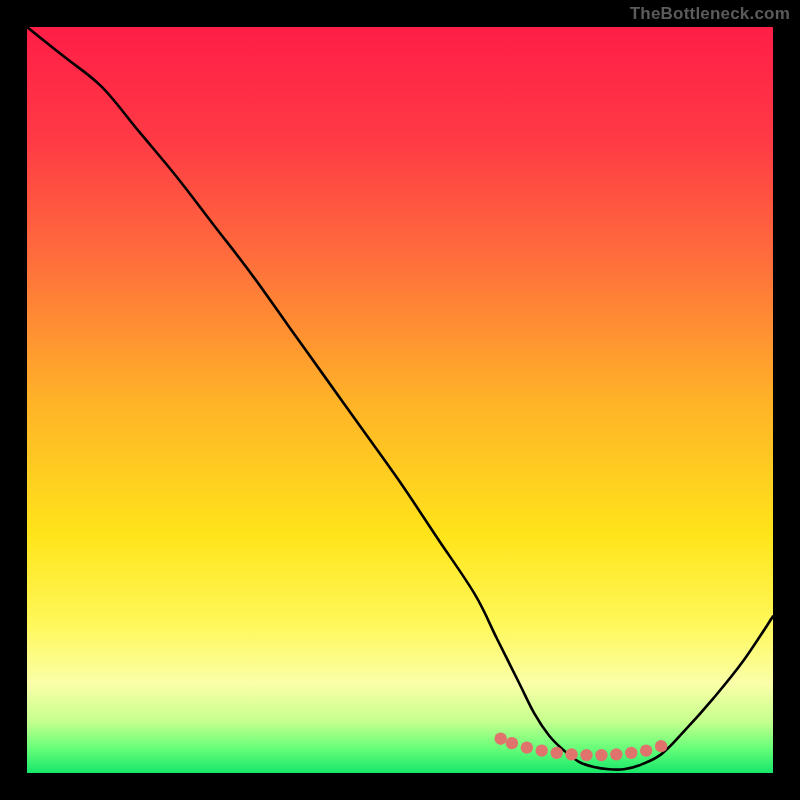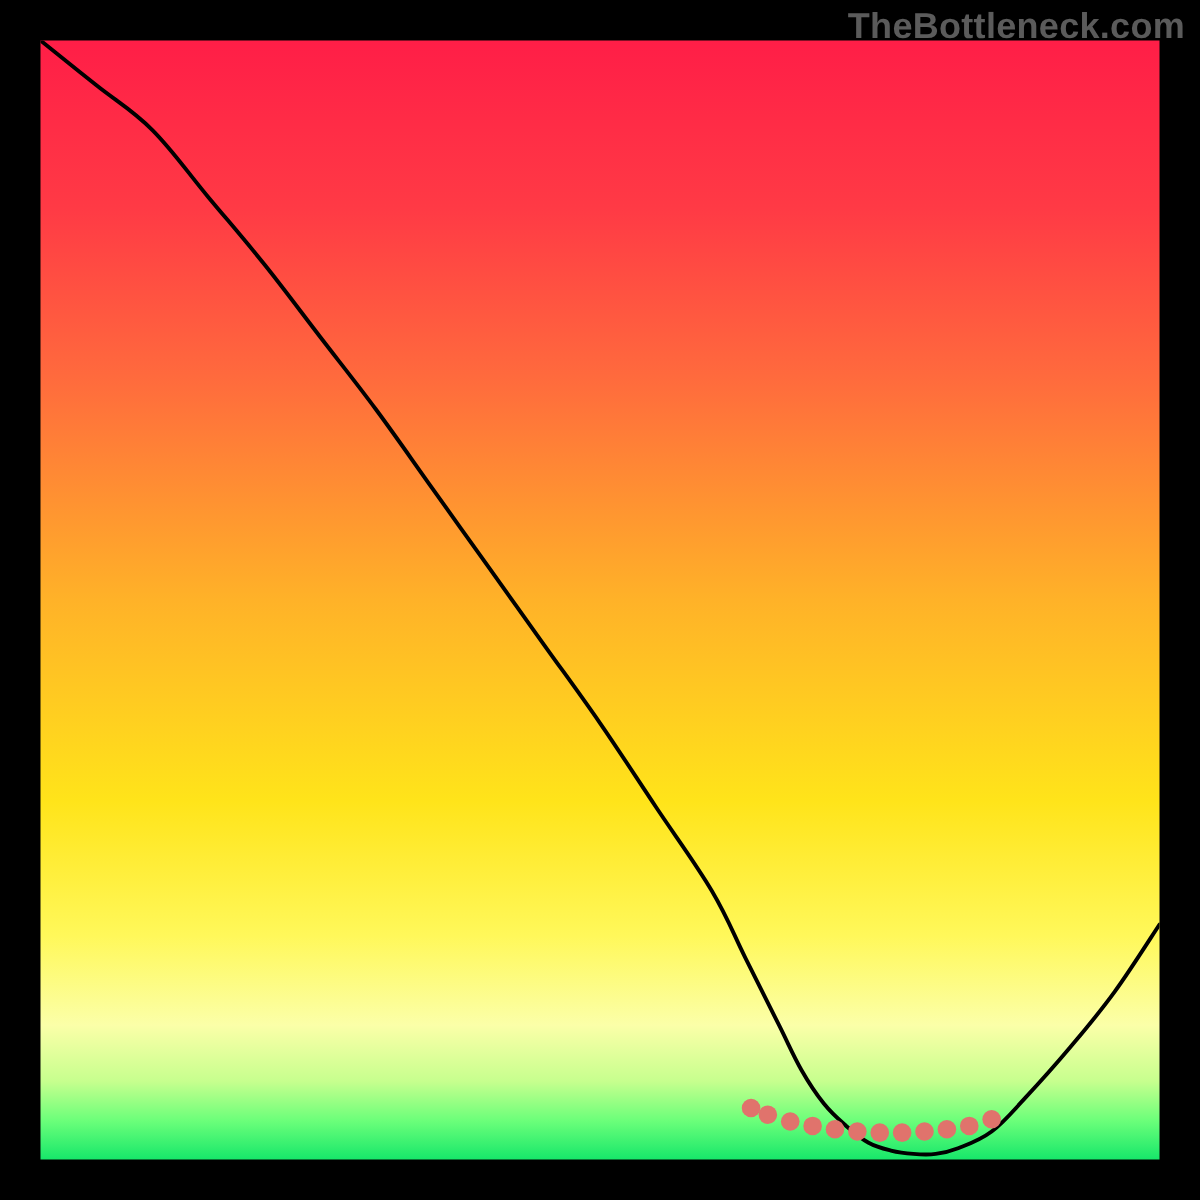--- a/index.html
+++ b/index.html
@@ -15,21 +15,21 @@
     position: relative;
     width: 800px;
     height: 800px;
     background: #000;
   }
   .watermark {
     position: absolute;
     top: 4px;
     right: 10px;
     color: #5b5b5b;
-    font-size: 24px;
+    font-size: 17px;
     font-weight: 600;
     letter-spacing: 0.2px;
     z-index: 20;
     user-select: none;
   }
   svg.plot {
     position: absolute;
     left: 0;
     top: 0;
     width: 800px;

